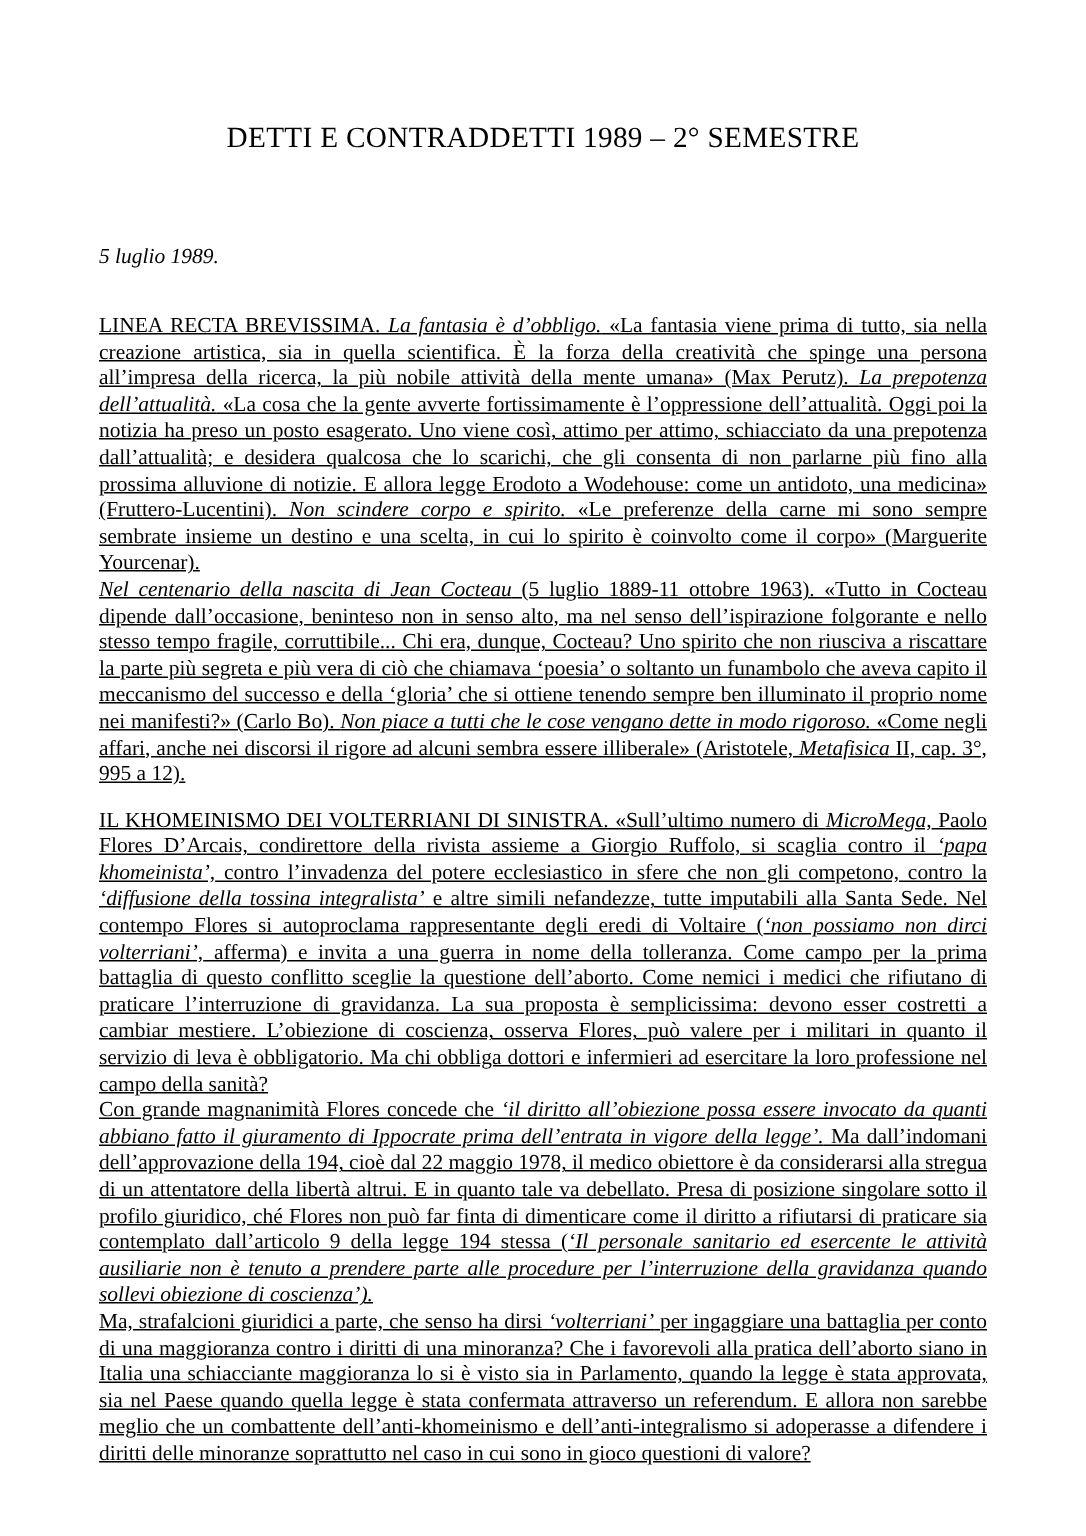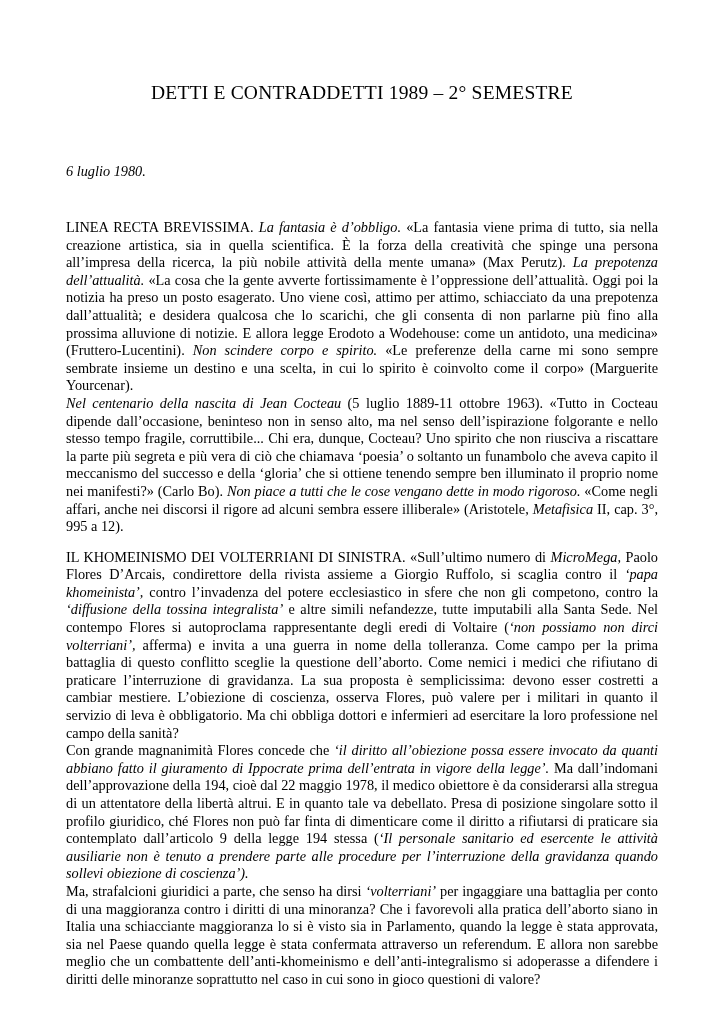--- a/index.html
+++ b/index.html
@@ -41,23 +41,24 @@
   }
   .date-line {
     position: absolute;
     top: 163px;
     left: 0;
     font-style: italic;
     font-size: 14.3px;
   }
   .body-blocks {
     position: absolute;
-    top: 219px;
+    top: 209px;
     left: 0;
     width: 592px;
+    text-decoration: underline;
   }
   p.para {
     margin: 0 0 13px 0;
     font-size: 14.3px;
     line-height: 17.6px;
     text-align: justify;
     text-justify: inter-word;
     hyphens: none;
   }
   p.para:last-child {
@@ -66,21 +67,21 @@
   i { font-style: italic; }
 </style>
 </head>
 <body>
 
 <div class="page">
   <div class="content">
 
     <h1 class="doc-title">DETTI E CONTRADDETTI 1989 – 2° SEMESTRE</h1>
 
-    <div class="date-line">6 luglio 1980.</div>
+    <div class="date-line">5 luglio 1989.</div>
 
     <div class="body-blocks">
       <p class="para" id="para-linea-recta"><span>LINEA RECTA BREVISSIMA. </span><i>La fantasia è d’obbligo.</i><span> «La fantasia viene prima di tutto, sia nella creazione artistica, sia in quella scientifica. È la forza della creatività che spinge una persona all’impresa della ricerca, la più nobile attività della mente umana» (Max Perutz). </span><i>La prepotenza dell’attualità.</i><span> «La cosa che la gente avverte fortissimamente è l’oppressione dell’attualità. Oggi poi la notizia ha preso un posto esagerato. Uno viene così, attimo per attimo, schiacciato da una prepotenza dall’attualità; e desidera qualcosa che lo scarichi, che gli consenta di non parlarne più fino alla prossima alluvione di notizie. E allora legge Erodoto a Wodehouse: come un antidoto, una medicina» (Fruttero-Lucentini). </span><i>Non scindere corpo e spirito.</i><span> «Le preferenze della carne mi sono sempre sembrate insieme un destino e una scelta, in cui lo spirito è coinvolto come il corpo» (Marguerite Yourcenar).</span><br><i>Nel centenario della nascita di Jean Cocteau</i><span> (5 luglio 1889-11 ottobre 1963). «Tutto in Cocteau dipende dall’occasione, beninteso non in senso alto, ma nel senso dell’ispirazione folgorante e nello stesso tempo fragile, corruttibile... Chi era, dunque, Cocteau? Uno spirito che non riusciva a riscattare la parte più segreta e più vera di ciò che chiamava ‘poesia’ o soltanto un funambolo che aveva capito il meccanismo del successo e della ‘gloria’ che si ottiene tenendo sempre ben illuminato il proprio nome nei manifesti?» (Carlo Bo). </span><i>Non piace a tutti che le cose vengano dette in modo rigoroso.</i><span> «Come negli affari, anche nei discorsi il rigore ad alcuni sembra essere illiberale» (Aristotele, </span><i>Metafisica</i><span> II, cap. 3°, 995 a 12).</span></p>
       <p class="para" id="para-khomeinismo"><span>IL KHOMEINISMO DEI VOLTERRIANI DI SINISTRA. «Sull’ultimo numero di </span><i>MicroMega,</i><span> Paolo Flores D’Arcais, condirettore della rivista assieme a Giorgio Ruffolo, si scaglia contro il </span><i>‘papa khomeinista’,</i><span> contro l’invadenza del potere ecclesiastico in sfere che non gli competono, contro la </span><i>‘diffusione della tossina integralista’</i><span> e altre simili nefandezze, tutte imputabili alla Santa Sede. Nel contempo Flores si autoproclama rappresentante degli eredi di Voltaire (</span><i>‘non possiamo non dirci volterriani’,</i><span> afferma) e invita a una guerra in nome della tolleranza. Come campo per la prima battaglia di questo conflitto sceglie la questione dell’aborto. Come nemici i medici che rifiutano di praticare l’interruzione di gravidanza. La sua proposta è semplicissima: devono esser costretti a cambiar mestiere. L’obiezione di coscienza, osserva Flores, può valere per i militari in quanto il servizio di leva è obbligatorio. Ma chi obbliga dottori e infermieri ad esercitare la loro professione nel campo della sanità?</span><br><span>Con grande magnanimità Flores concede che </span><i>‘il diritto all’obiezione possa essere invocato da quanti abbiano fatto il giuramento di Ippocrate prima dell’entrata in vigore della legge’.</i><span> Ma dall’indomani dell’approvazione della 194, cioè dal 22 maggio 1978, il medico obiettore è da considerarsi alla stregua di un attentatore della libertà altrui. E in quanto tale va debellato. Presa di posizione singolare sotto il profilo giuridico, ché Flores non può far finta di dimenticare come il diritto a rifiutarsi di praticare sia contemplato dall’articolo 9 della legge 194 stessa (</span><i>‘Il personale sanitario ed esercente le attività ausiliarie non è tenuto a prendere parte alle procedure per l’interruzione della gravidanza quando sollevi obiezione di coscienza’).</i><br><span>Ma, strafalcioni giuridici a parte, che senso ha dirsi </span><i>‘volterriani’</i><span> per ingaggiare una battaglia per conto di una maggioranza contro i diritti di una minoranza? Che i favorevoli alla pratica dell’aborto siano in Italia una schiacciante maggioranza lo si è visto sia in Parlamento, quando la legge è stata approvata, sia nel Paese quando quella legge è stata confermata attraverso un referendum. E allora non sarebbe meglio che un combattente dell’anti-khomeinismo e dell’anti-integralismo si adoperasse a difendere i diritti delle minoranze soprattutto nel caso in cui sono in gioco questioni di valore?</span></p>
     </div>
 
   </div>
 </div>
 
 </body></html>

